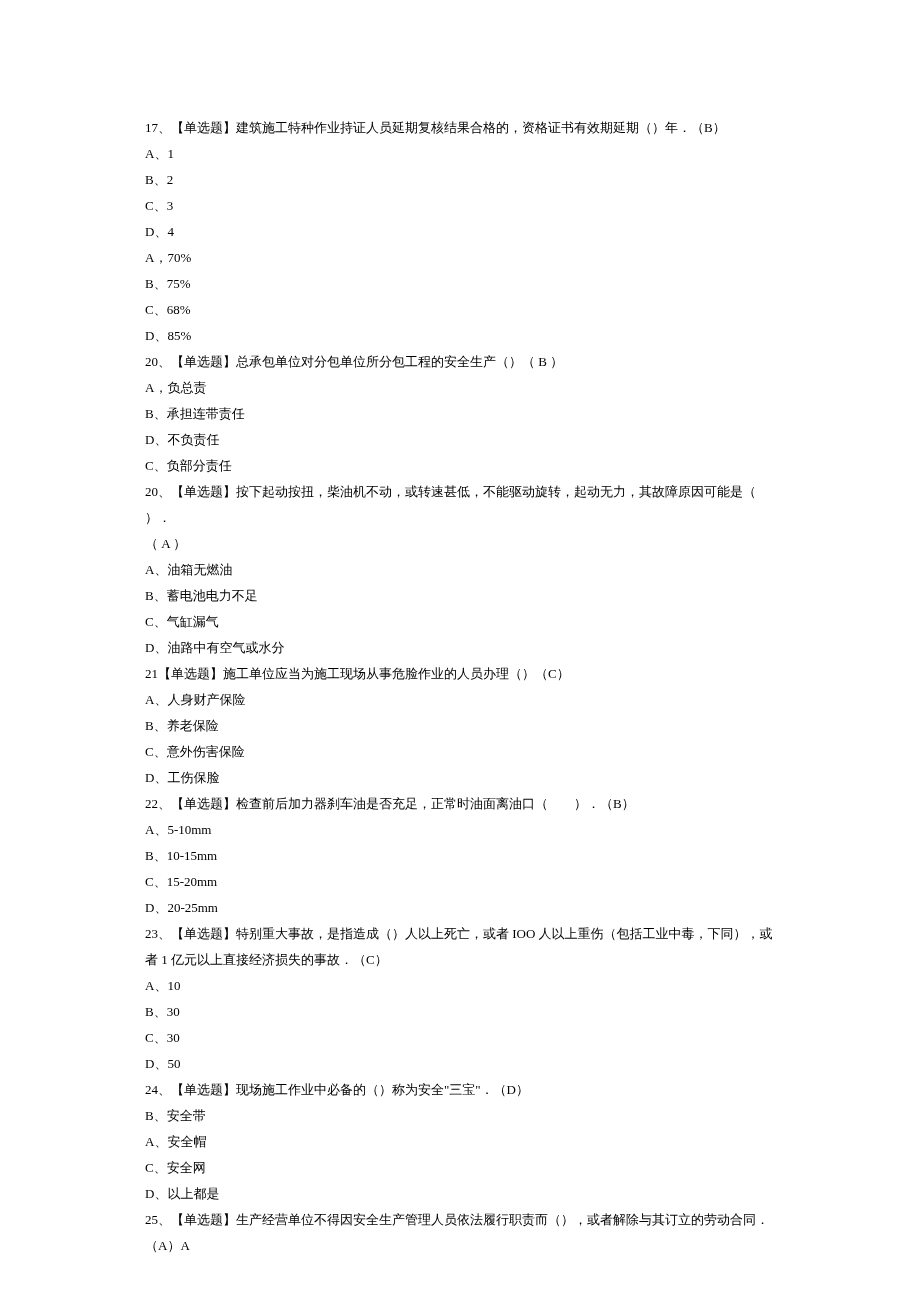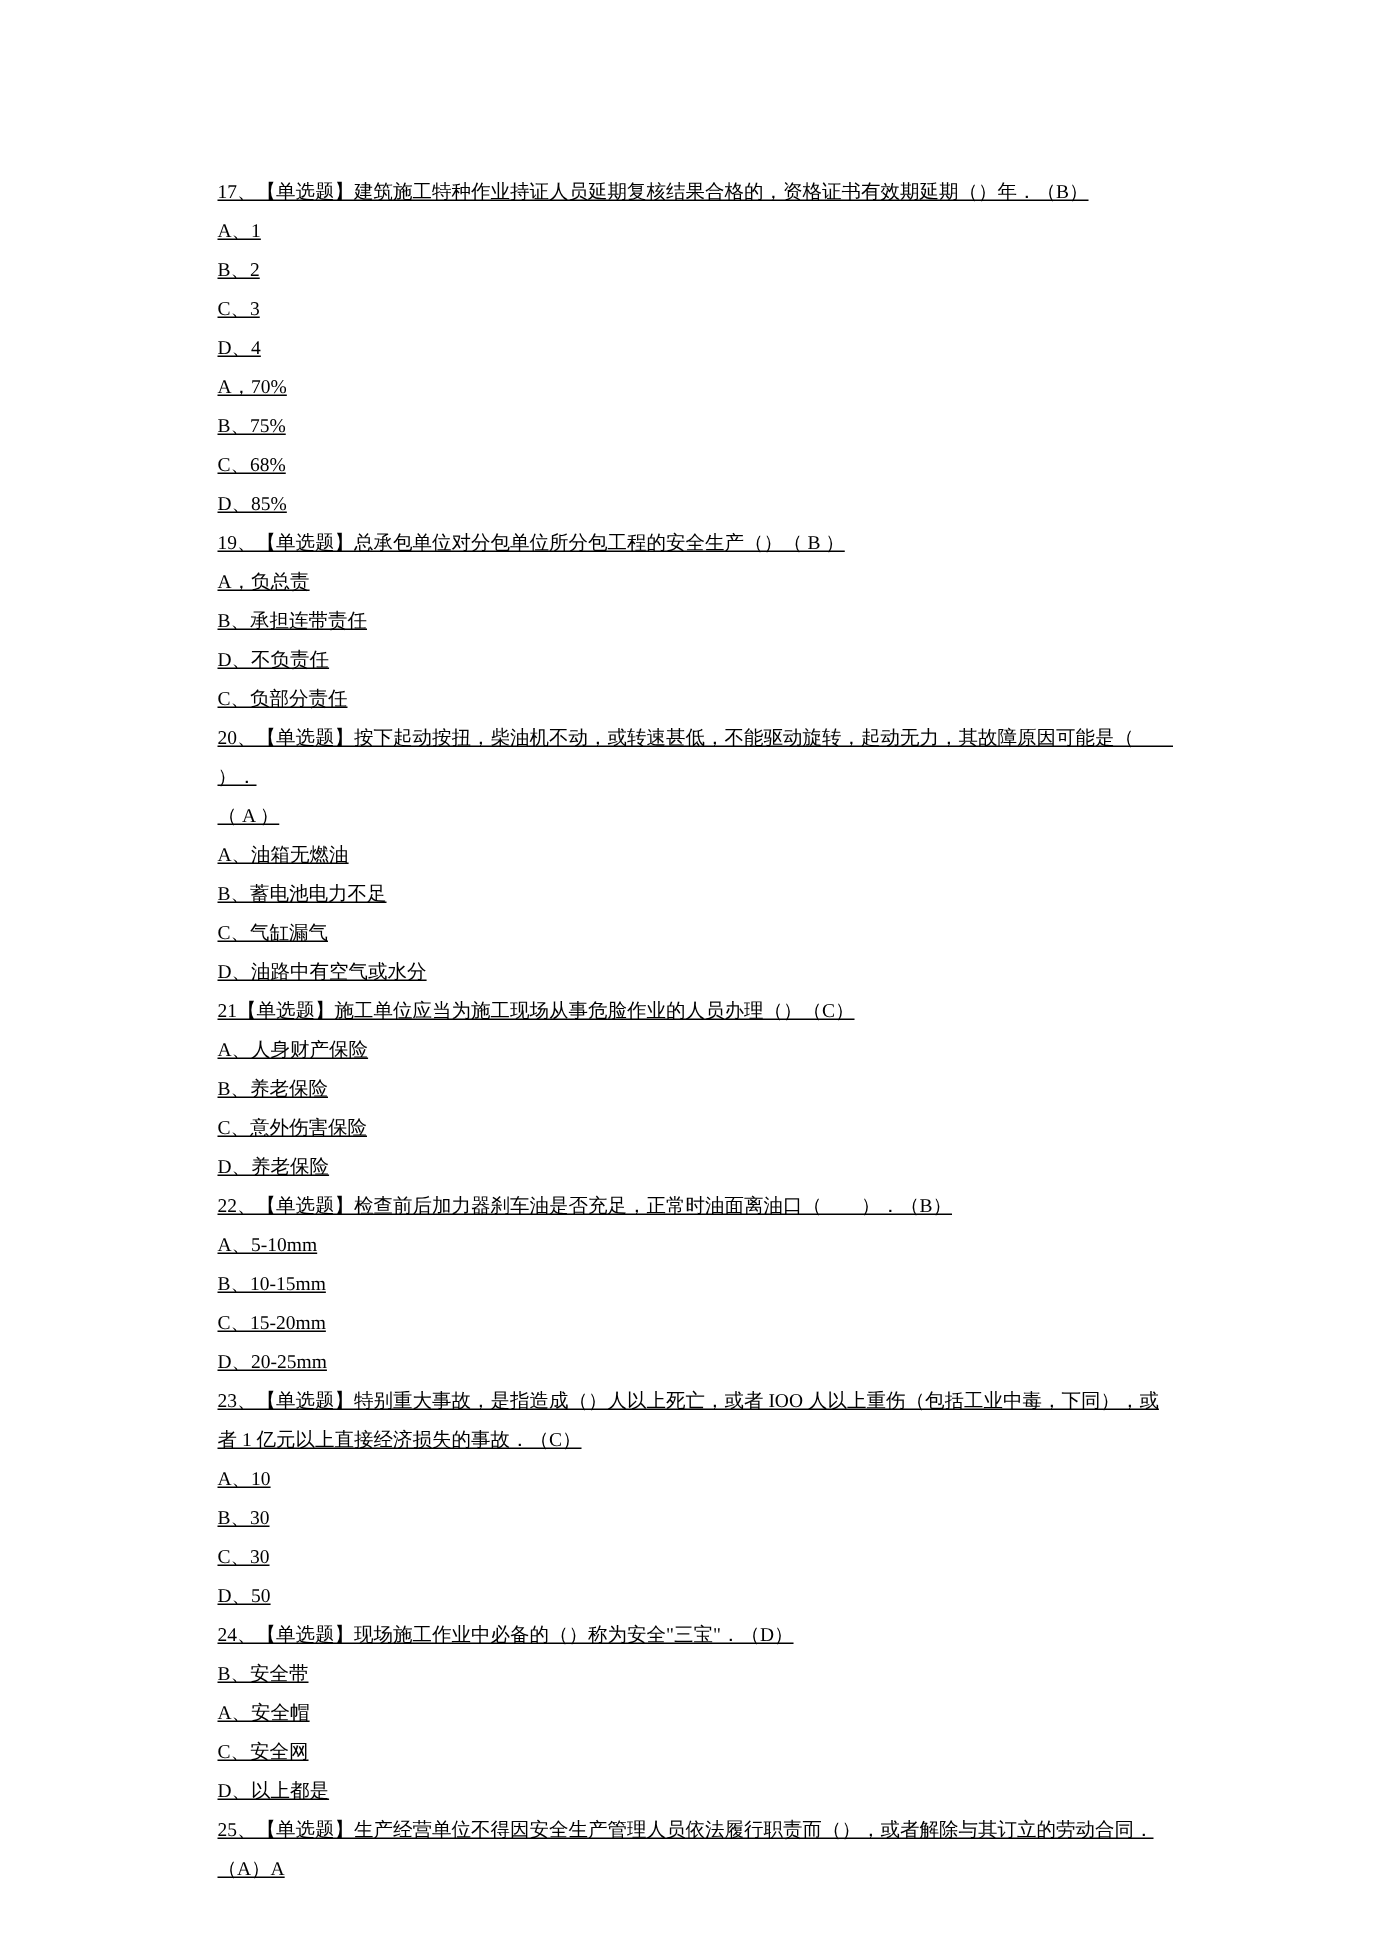--- a/index.html
+++ b/index.html
@@ -9,52 +9,51 @@
       color: #000;
       background: #fff;
       margin: 0;
       padding: 115px 145px 60px 145px;
       width: 920px;
       box-sizing: border-box;
     }
     .line {
       white-space: pre-wrap;
       word-break: break-all;
-      text-decoration: underline;
     }
   </style>
 </head>
 <body>
 
 <div id="content">
     <div class="line">17、【单选题】建筑施工特种作业持证人员延期复核结果合格的，资格证书有效期延期（）年．（B）</div>
     <div class="line">A、1</div>
     <div class="line">B、2</div>
     <div class="line">C、3</div>
     <div class="line">D、4</div>
     <div class="line">A，70%</div>
     <div class="line">B、75%</div>
     <div class="line">C、68%</div>
     <div class="line">D、85%</div>
-    <div class="line">19、【单选题】总承包单位对分包单位所分包工程的安全生产（）（ B ）</div>
+    <div class="line">20、【单选题】总承包单位对分包单位所分包工程的安全生产（）（ B ）</div>
     <div class="line">A，负总责</div>
     <div class="line">B、承担连带责任</div>
     <div class="line">D、不负责任</div>
     <div class="line">C、负部分责任</div>
     <div class="line">20、【单选题】按下起动按扭，柴油机不动，或转速甚低，不能驱动旋转，起动无力，其故障原因可能是（　　）．</div>
     <div class="line">（ A ）</div>
     <div class="line">A、油箱无燃油</div>
     <div class="line">B、蓄电池电力不足</div>
     <div class="line">C、气缸漏气</div>
     <div class="line">D、油路中有空气或水分</div>
     <div class="line">21【单选题】施工单位应当为施工现场从事危脸作业的人员办理（）（C）</div>
     <div class="line">A、人身财产保险</div>
     <div class="line">B、养老保险</div>
     <div class="line">C、意外伤害保险</div>
-    <div class="line">D、养老保险</div>
+    <div class="line">D、工伤保脸</div>
     <div class="line">22、【单选题】检查前后加力器刹车油是否充足，正常时油面离油口（　　）．（B）</div>
     <div class="line">A、5-10mm</div>
     <div class="line">B、10-15mm</div>
     <div class="line">C、15-20mm</div>
     <div class="line">D、20-25mm</div>
     <div class="line">23、【单选题】特别重大事故，是指造成（）人以上死亡，或者 IOO 人以上重伤（包括工业中毒，下同），或者 1 亿元以上直接经济损失的事故．（C）</div>
     <div class="line">A、10</div>
     <div class="line">B、30</div>
     <div class="line">C、30</div>
     <div class="line">D、50</div>

